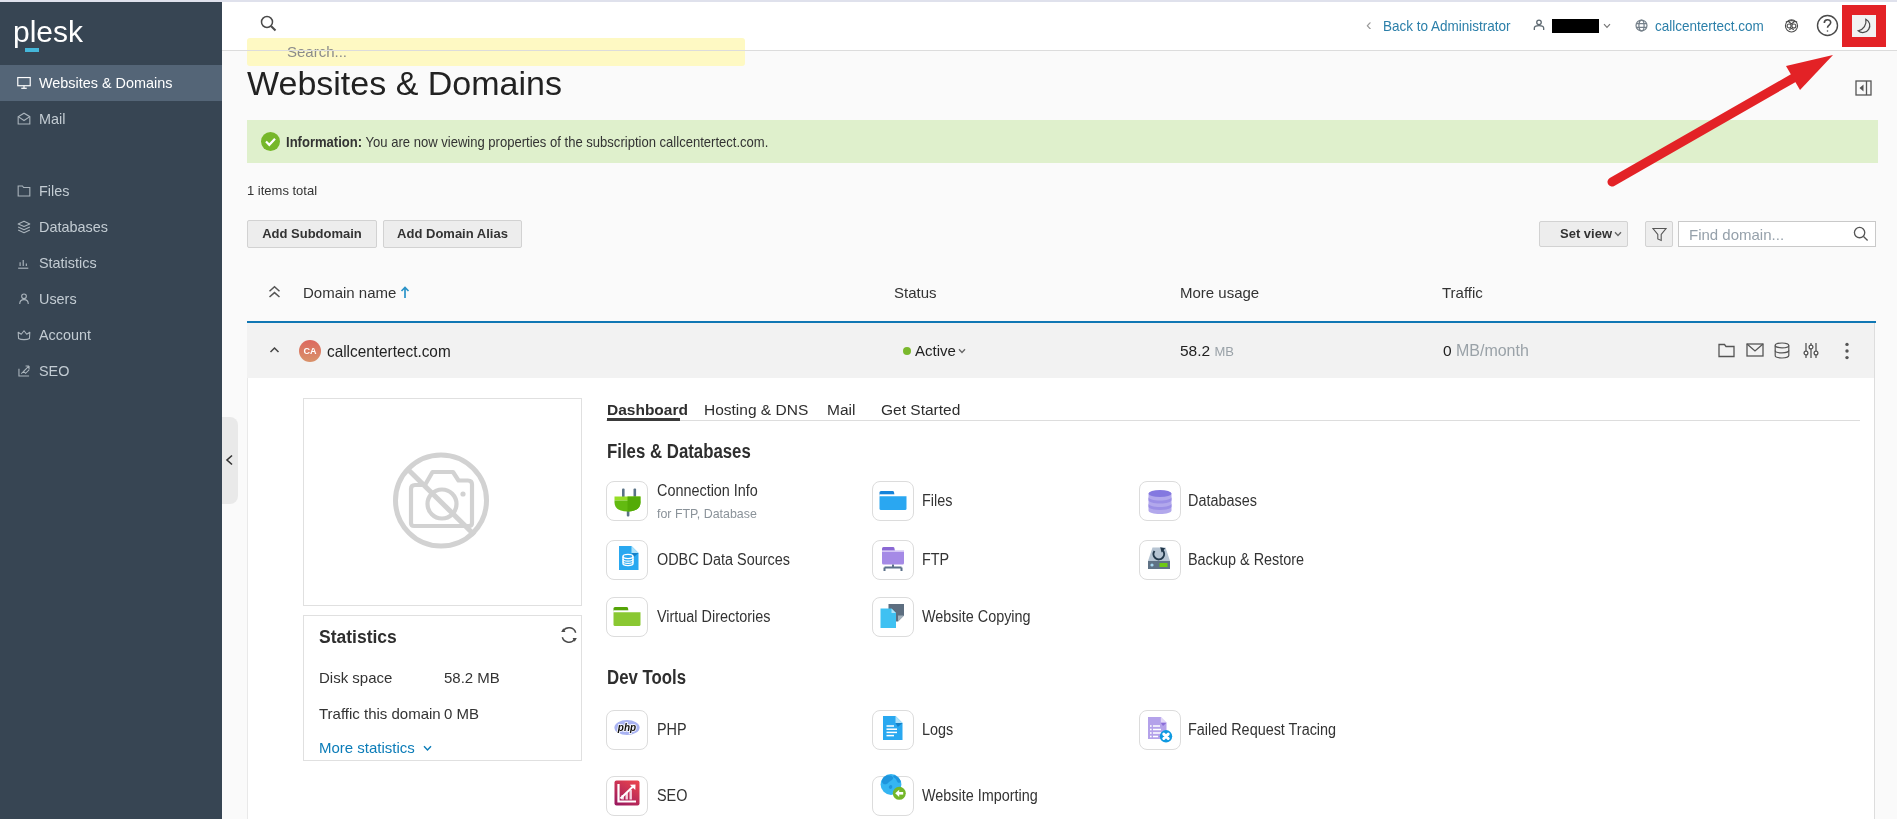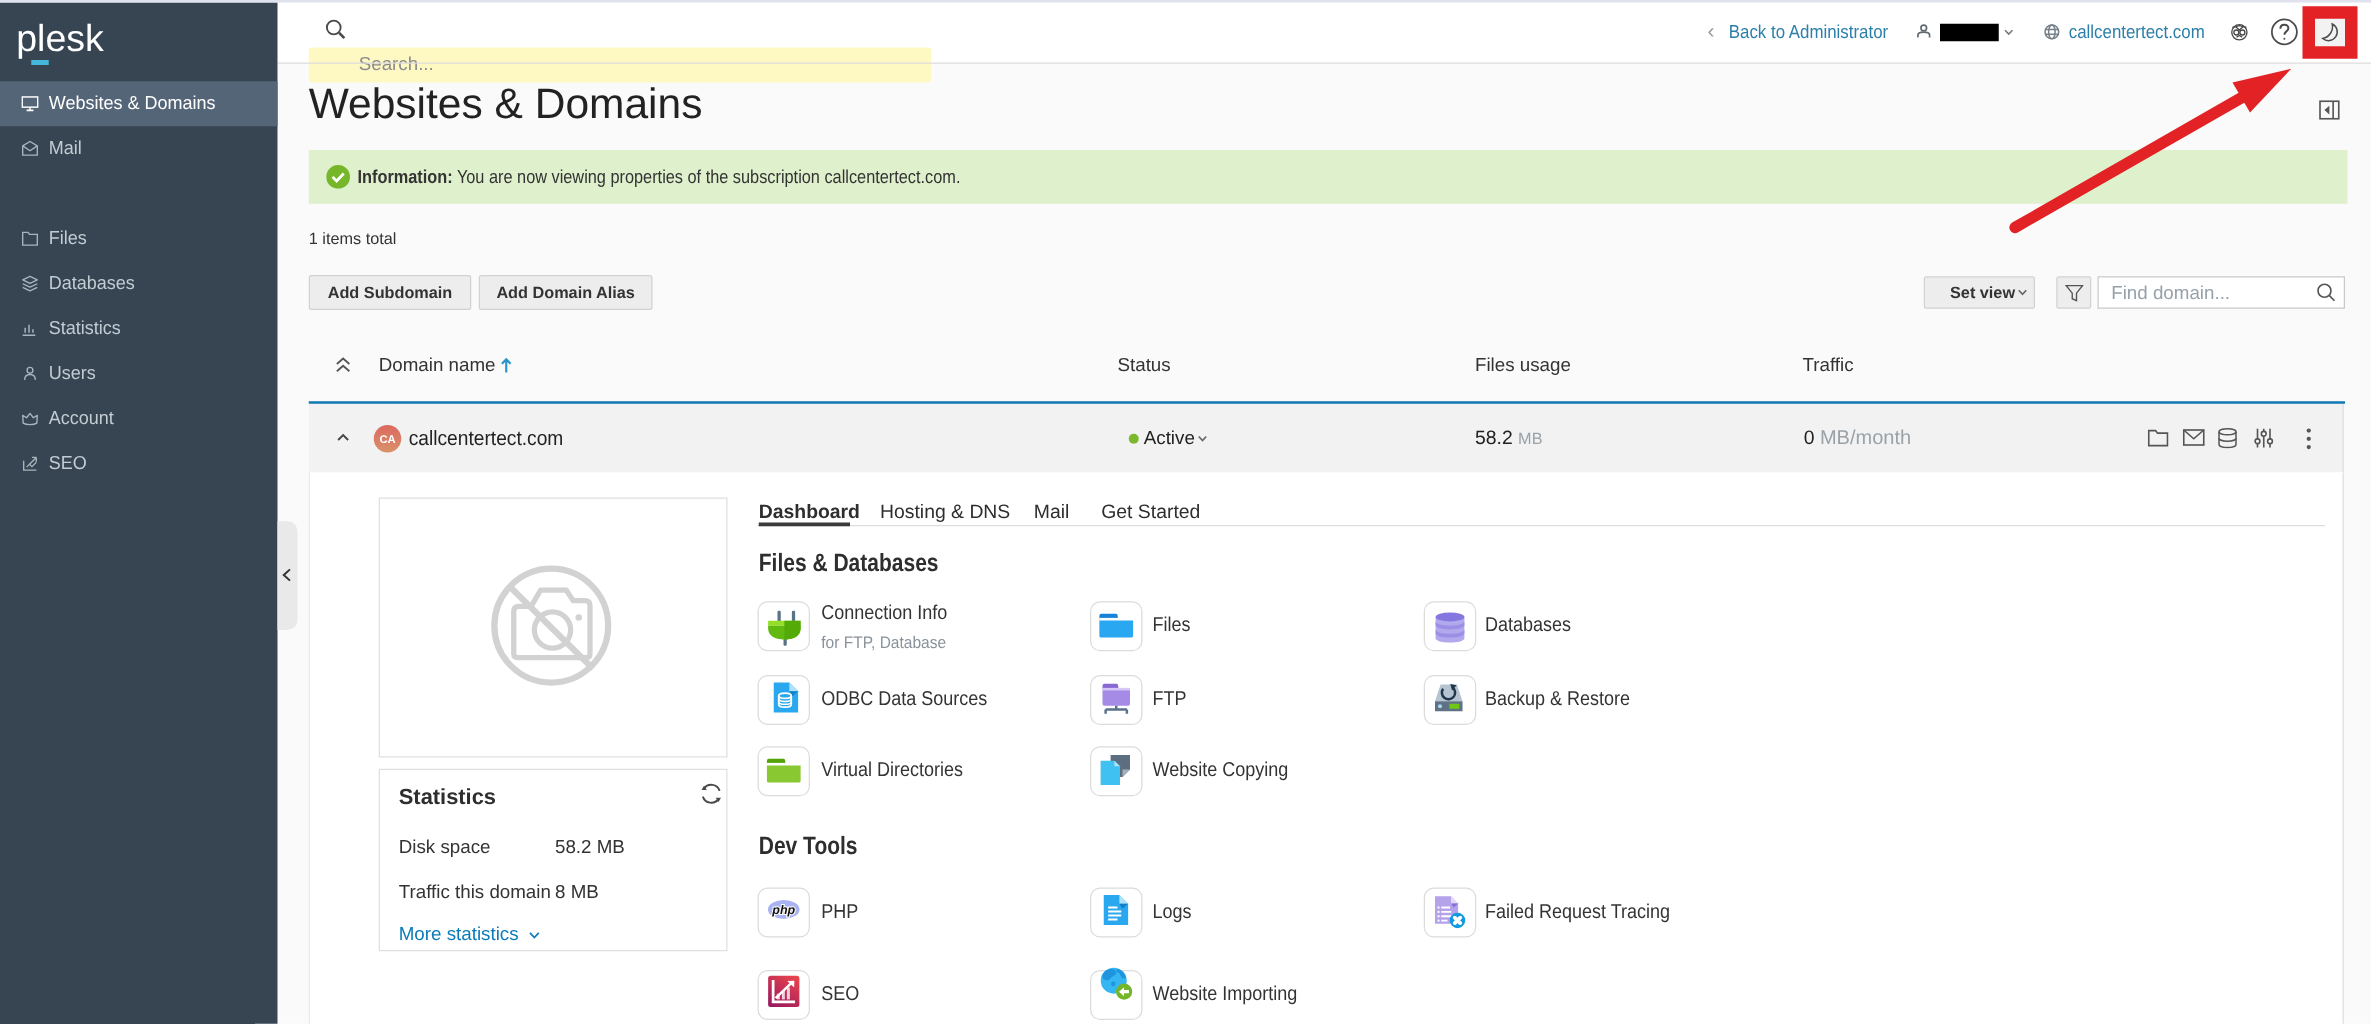--- a/index.html
+++ b/index.html
@@ -133,32 +133,32 @@
 <div class="abs" id="itemstotal">1 items total</div>
 <div class="btn" id="btn-sub">Add Subdomain</div>
 <div class="btn" id="btn-alias">Add Domain Alias</div>
 <div class="btn" id="btn-setview" style="text-align:left;padding-left:20px;font-size:13px;">Set view</div>
 <div class="btn" id="btn-filter"></div>
 <div class="abs" id="finddomain">
     <span>Find domain...</span>
   </div>
 <div class="th" style="left:303px">Domain name</div>
 <div class="th" style="left:894px">Status</div>
-<div class="th" style="left:1180px">Files usage</div>
+<div class="th" style="left:1180px">More usage</div>
 <div class="th" style="left:1442px">Traffic</div>
 <div class="abs" id="bluebar"></div>
 <div class="abs" id="domrow"></div>
 <div class="abs" id="panel"></div>
 <div class="abs" id="shotbox"></div>
 <div class="abs" id="statcard">
   <div style="position:absolute;left:15px;top:11px;font-size:17.5px;font-weight:700;color:#2e2e2e;">Statistics</div>
   <div style="position:absolute;left:15px;top:53px;">Disk space</div>
   <div style="position:absolute;left:140px;top:53px;">58.2 MB</div>
   <div style="position:absolute;left:15px;top:89px;">Traffic this domain</div>
-  <div style="position:absolute;left:140px;top:89px;">8 MB</div>
+  <div style="position:absolute;left:140px;top:89px;">0 MB</div>
   <div style="position:absolute;left:15px;top:123px;color:#0b7cb8;">More statistics</div>
   <svg style="position:absolute;left:119px;top:129px;" width="9" height="7" viewBox="0 0 9 7" fill="none" stroke="#0b7cb8" stroke-width="1.4">
       <path d="M 1 1.3 L 4.5 5 L 8 1.3"></path>
     </svg>
 </div>
 <div class="tab" style="left:607px;font-weight:700;">Dashboard</div>
 <div class="tab" style="left:704px;">Hosting &amp; DNS</div>
 <div class="tab" style="left:827px;">Mail</div>
 <div class="tab" style="left:881px;">Get Started</div>
 <div class="abs" id="tabline"></div>

